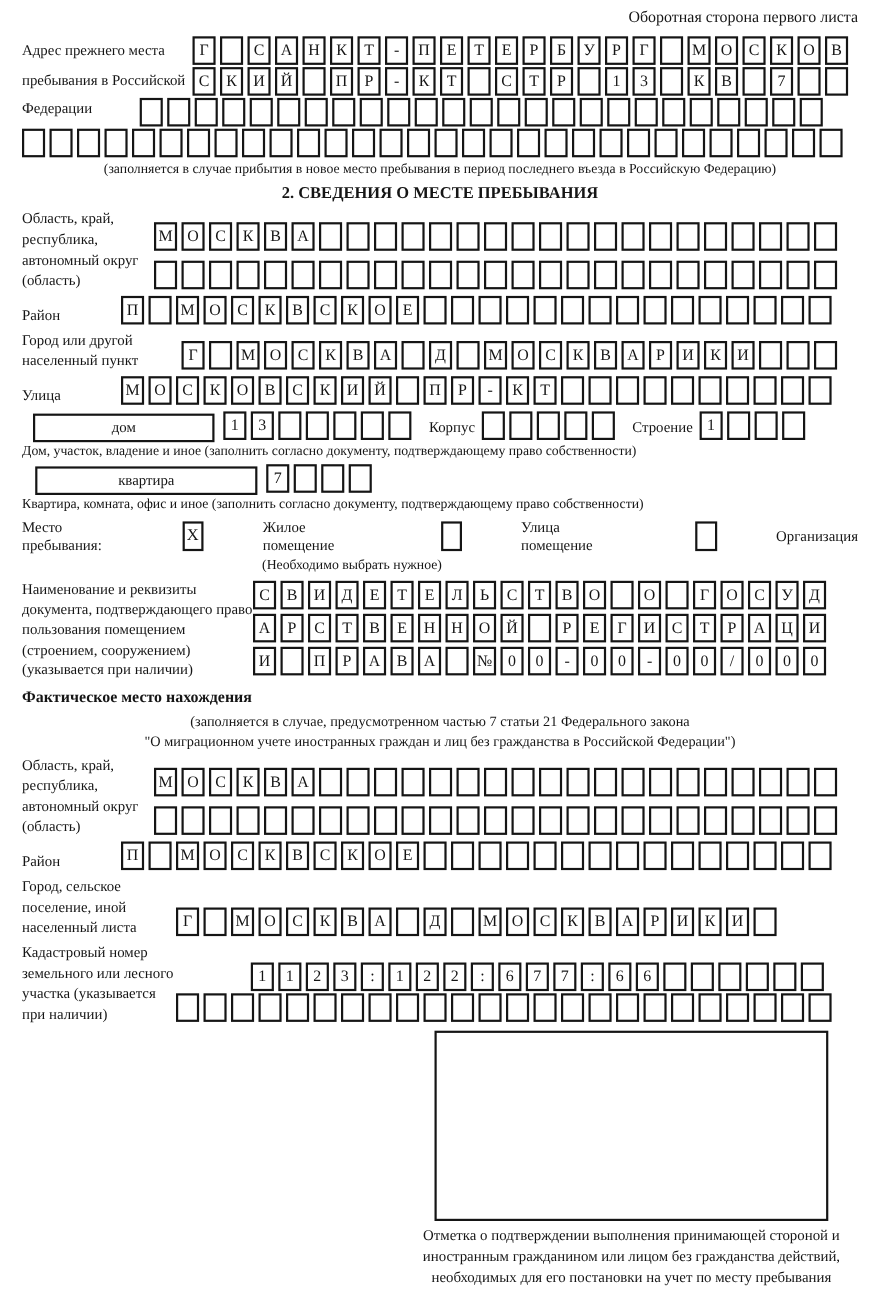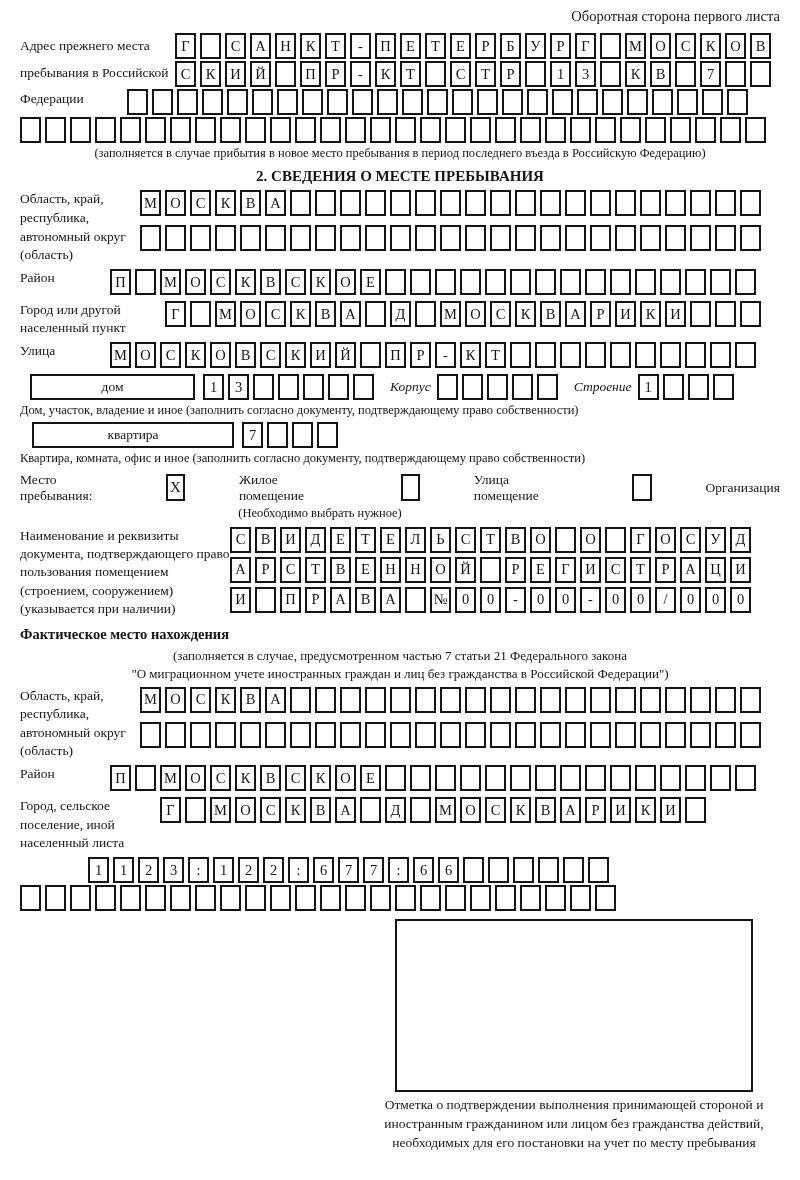--- a/index.html
+++ b/index.html
@@ -21,31 +21,31 @@
 
   .block1 { position:relative; margin-top:4px; }
   .b1label { position:absolute; left:0; top:0; width:150px; font-size:13.5px; line-height:1.98; }
   .b1r12 { margin-left:155px; }
   .b1r3  { margin-left:107px; }
 
   .note { font-size:12.5px; line-height:1.3; }
   .center { text-align:center; }
   .sec-title { text-align:center; font-weight:bold; font-size:15px; margin:7px 0 5px 0; }
 
-  .frow { display:flex; align-items:flex-start; margin-top:4px; }
+  .frow { display:flex; align-items:flex-end; margin-top:4px; }
   .flabel { font-size:13.5px; line-height:1.38; flex:0 0 auto; }
   .w90{width:90px;} .w120{width:120px;} .w145{width:145px;} .w210{width:210px;} .w140{width:140px;}
   .rowstack { display:flex; flex-direction:column; }
   .gap8 { margin-top:7px; }
 
   .wbox { height:26px; border:2px solid var(--ink); display:flex; align-items:center;
           justify-content:center; font-size:13.5px; margin-right:8px; }
   .dombox { width:165px; margin-left:10px; }
   .kvbox  { width:202px; margin-left:12px; }
-  .inl-lbl { font-size:13.5px; line-height:26px; margin:0 6px 0 12px;font-style:italic; }
+  .inl-lbl { font-size:13.5px; line-height:26px; margin:0 6px 0 12px; }
 
   .stayrow { display:flex; align-items:center; margin-top:5px; font-size:13.5px;gap:44px; }
   .chk { width:23px; height:27px; border:2px solid var(--ink); display:inline-flex;
          align-items:center; justify-content:center; font-size:15px; margin:0 10px 0 12px; }
   .mlX { margin-left:32px; }
   .staynote { width:600px; text-align:center; font-size:12.5px; margin-top:2px; }
 
   .doclabel { line-height:1.36; }
   .docrows .cellrow { margin-bottom:4px; }
 
@@ -580,20 +580,21 @@
         <span class="cell">А</span>
         <span class="cell">Р</span>
         <span class="cell">И</span>
         <span class="cell">К</span>
         <span class="cell">И</span>
         <span class="cell"></span>
       </div>
   </div>
 
   <div class="frow">
+    <div class="flabel w140">Кадастровый номер земельного или лесного участка (указывается при наличии)</div>
     <div class="rowstack">
       <div class="cellrow cadr1">
           <span class="cell">1</span>
           <span class="cell">1</span>
           <span class="cell">2</span>
           <span class="cell">3</span>
           <span class="cell">:</span>
           <span class="cell">1</span>
           <span class="cell">2</span>
           <span class="cell">2</span>

